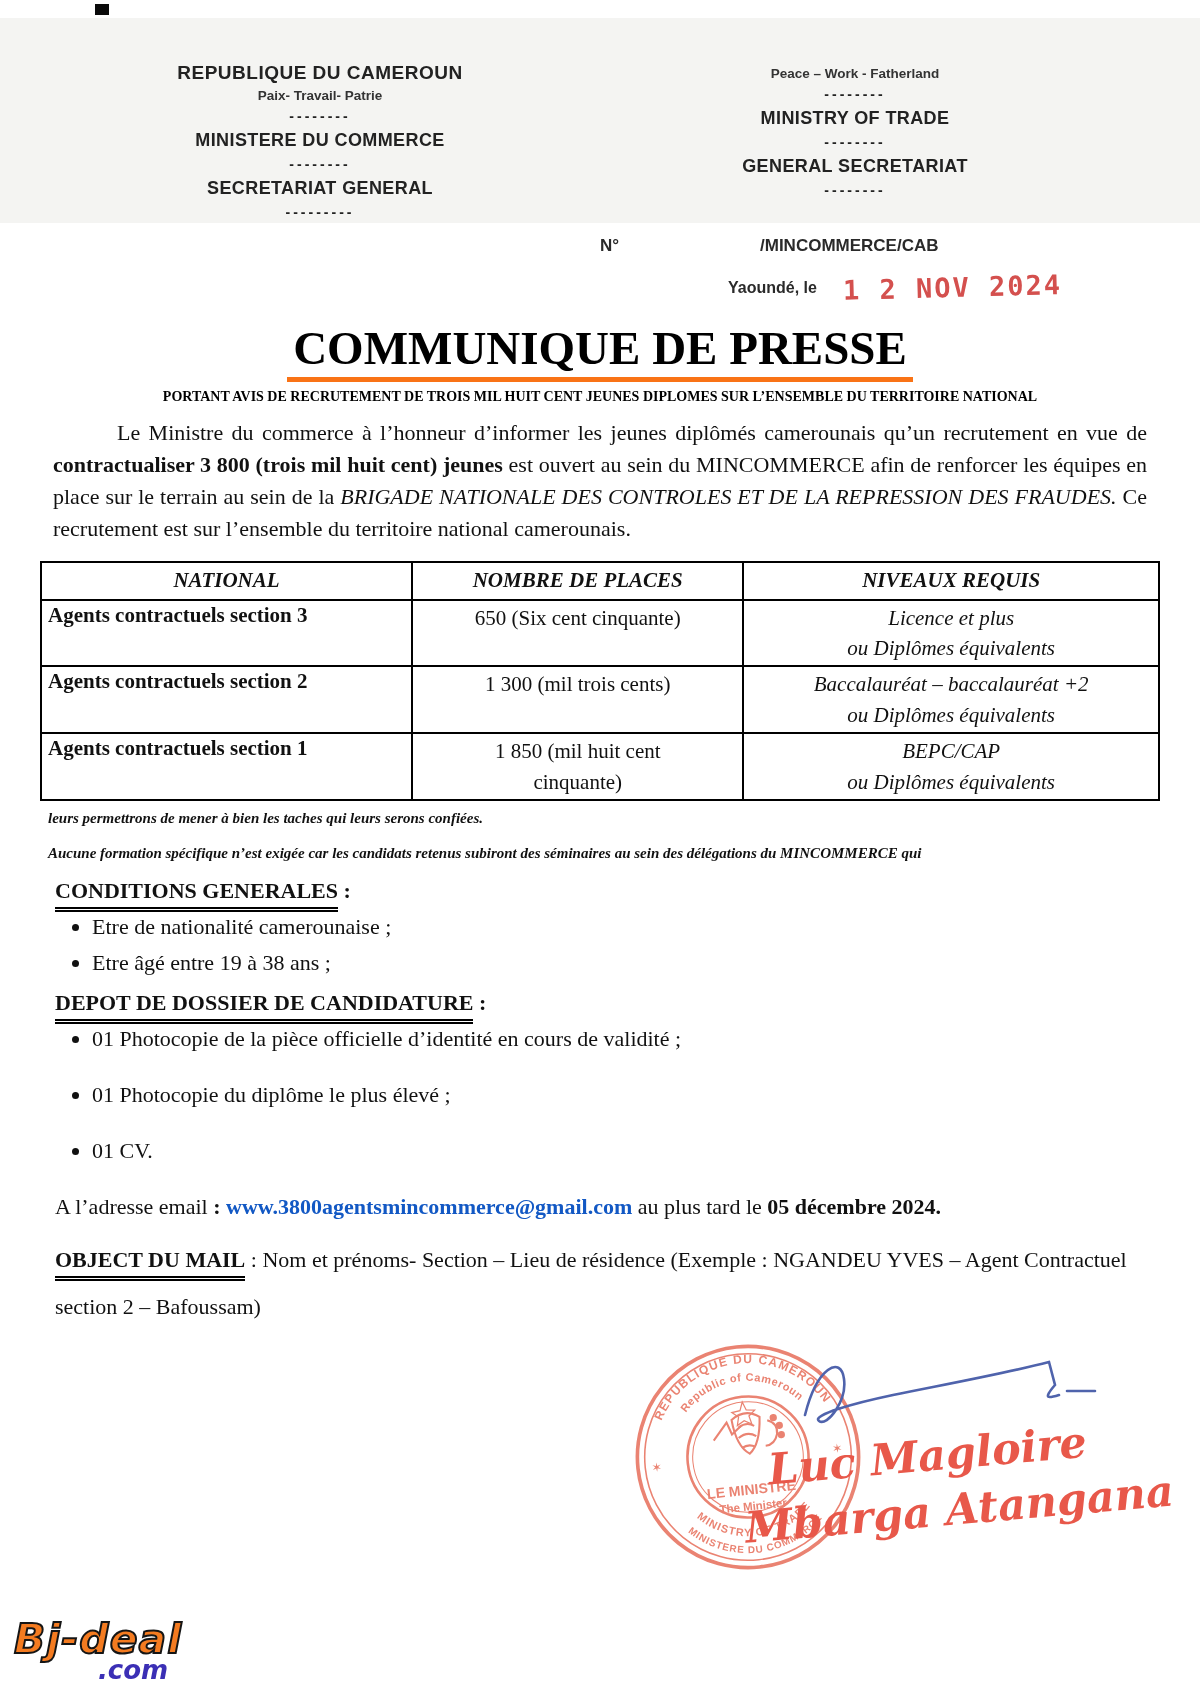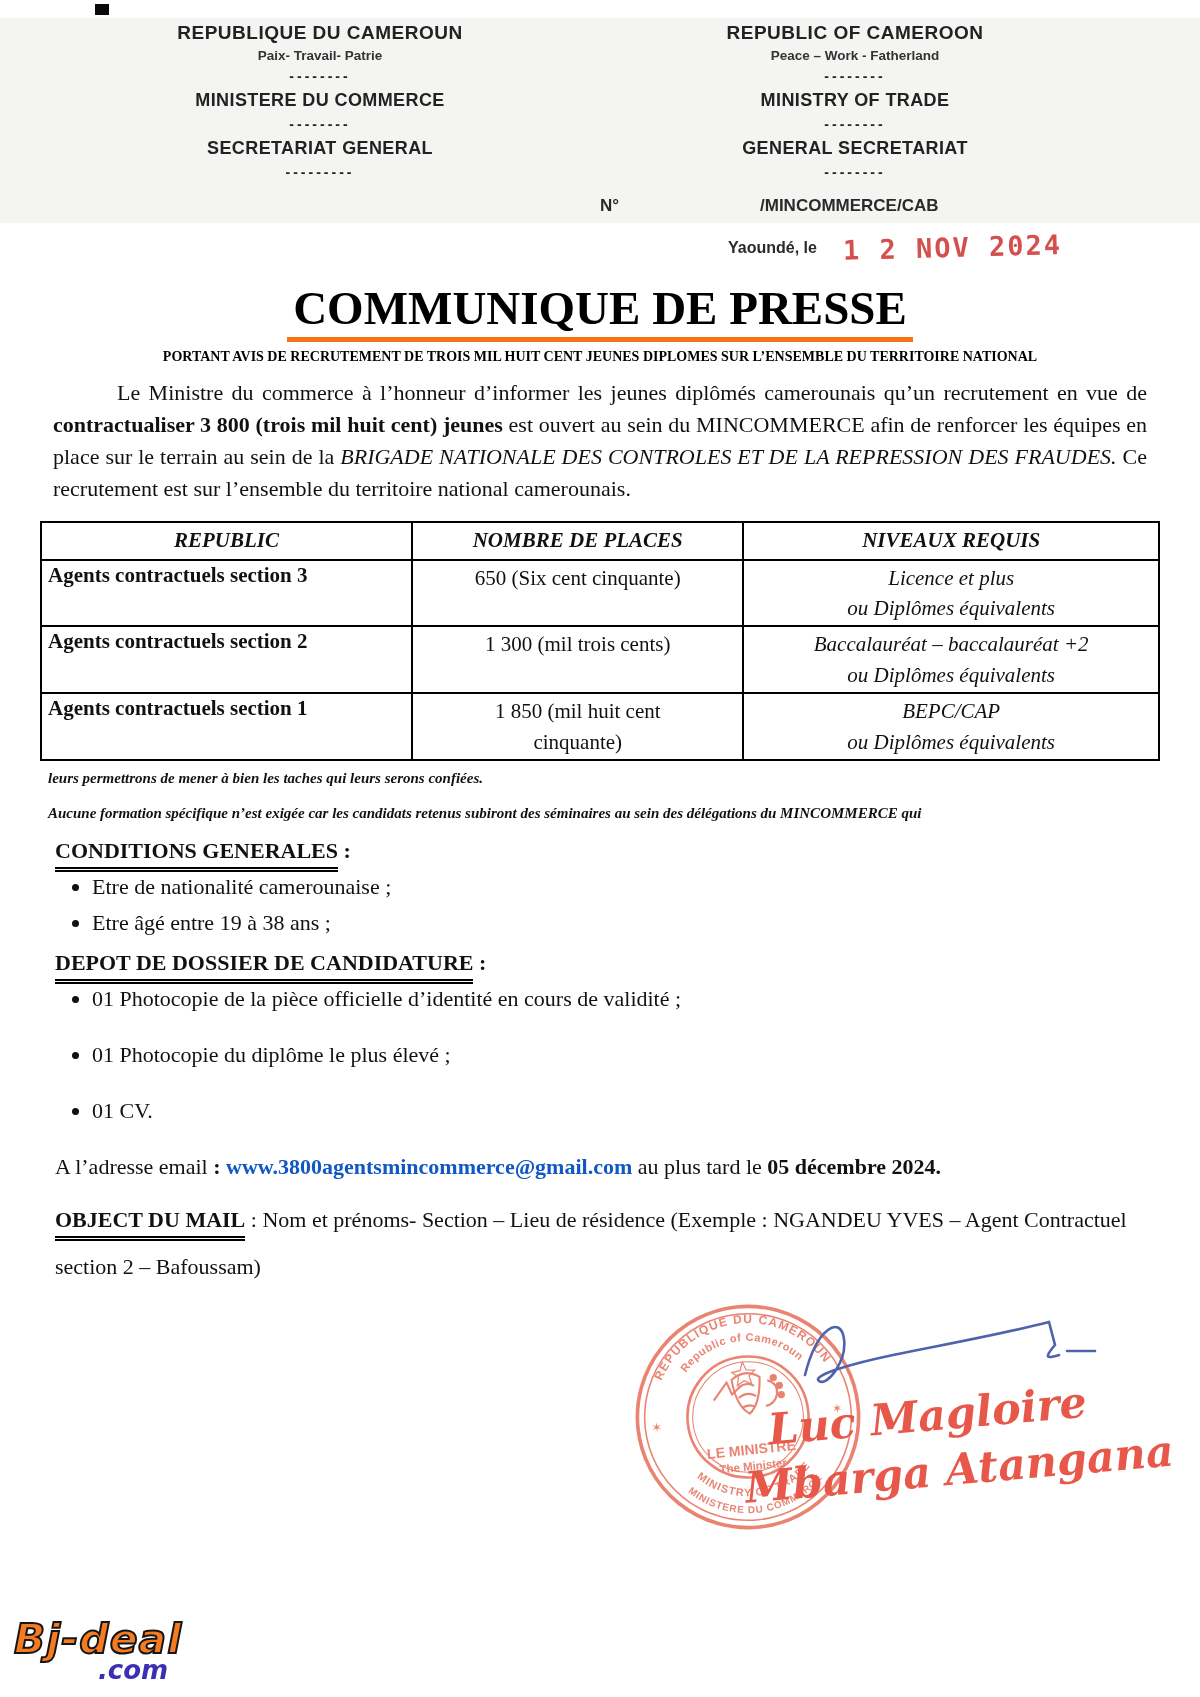--- a/index.html
+++ b/index.html
@@ -3,21 +3,21 @@
 <meta charset="utf-8">
 <style>
   html,body{margin:0;padding:0;}
   body{
     width:1200px;height:1697px;position:relative;overflow:hidden;
     background:#ffffff;color:#111;
     font-family:"Liberation Serif", serif;
   }
   .scan-tint{position:absolute;left:0;top:18px;width:1200px;height:205px;background:#f4f4f2;}
   .corner-mark{position:absolute;left:95px;top:4px;width:14px;height:11px;background:#0a0a0a;}
-  .content{position:relative;z-index:2;}
+  .content{position:relative;z-index:2;margin-top:40px;}
 
   
   .hdr{display:flex;padding-top:22px;}
   .hdr-col{text-align:center;font-family:"Liberation Sans",sans-serif;font-weight:bold;color:#222;}
   .hdr-left{width:560px;margin-left:40px;}
   .hdr-right{width:490px;margin-left:10px;}
   .org-line1{font-size:19px;letter-spacing:.5px;}
   .tagline{font-size:13.5px;font-weight:700;color:#333;margin-top:4px;}
   .dots{font-size:14px;letter-spacing:3px;margin-top:5px;color:#222;}
   .org-line2,.org-line3{font-size:18px;margin-top:6px;letter-spacing:.4px;}
@@ -93,21 +93,20 @@
     <div class="hdr-col hdr-left">
       <div class="org-line1">REPUBLIQUE DU CAMEROUN</div>
       <div class="tagline">Paix- Travail- Patrie</div>
       <div class="dots">--------</div>
       <div class="org-line2">MINISTERE DU COMMERCE</div>
       <div class="dots">--------</div>
       <div class="org-line3">SECRETARIAT GENERAL</div>
       <div class="dots">---------</div>
     </div>
     <div class="hdr-col hdr-right">
-      <div class="org-line1">REPUBLIC OF CAMEROON</div>
       <div class="tagline">Peace – Work - Fatherland</div>
       <div class="dots">--------</div>
       <div class="org-line2">MINISTRY OF TRADE</div>
       <div class="dots">--------</div>
       <div class="org-line3">GENERAL SECRETARIAT</div>
       <div class="dots">--------</div>
     </div>
   </div>
 
   <div class="ref-line">
@@ -123,21 +122,21 @@
   <div class="title-wrap">
     <span class="title">COMMUNIQUE DE PRESSE</span>
   </div>
   <div class="subtitle">PORTANT AVIS DE RECRUTEMENT DE TROIS MIL HUIT CENT JEUNES DIPLOMES SUR L’ENSEMBLE DU TERRITOIRE NATIONAL</div>
 
   <p class="intro"><span>Le Ministre du commerce à l’honneur d’informer les jeunes diplômés camerounais qu’un recrutement en vue de </span><span class="b">contractualiser 3 800 (trois mil huit cent) jeunes</span><span> est ouvert au sein du MINCOMMERCE afin de renforcer les équipes en place sur le terrain au sein de la </span><span class="i">BRIGADE NATIONALE DES CONTROLES ET DE LA REPRESSION DES FRAUDES.</span><span> Ce recrutement est sur l’ensemble du territoire national camerounais.</span></p>
 
   <table class="sections">
     <thead>
       <tr>
-        <th>REPUBLIC</th>
+        <th>NATIONAL</th>
         <th>NOMBRE DE PLACES</th>
         <th>NIVEAUX REQUIS</th>
       </tr>
     </thead>
     <tbody>
       <tr>
         <td class="c-section">Agents contractuels section 3</td>
         <td class="c-places">
           <div class="cell-line">650 (Six cent cinquante)</div>
         </td>

